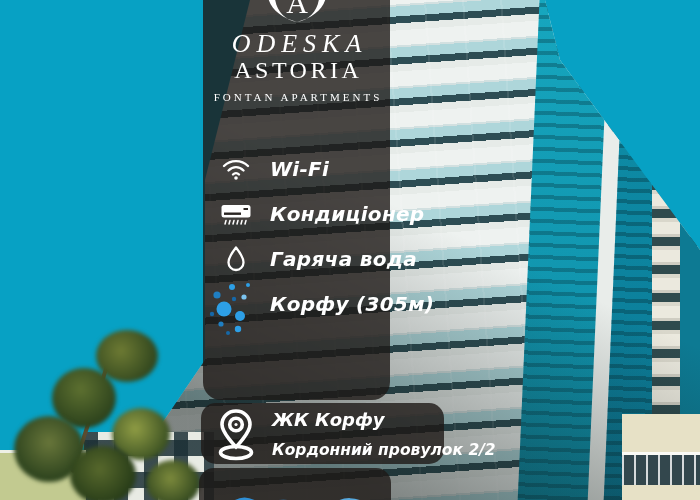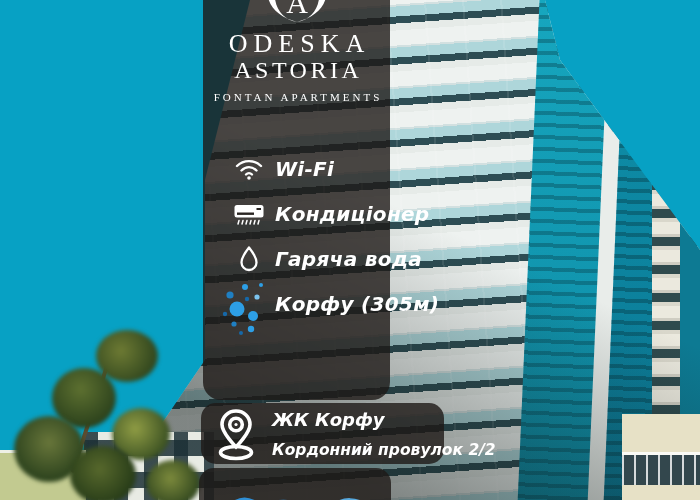--- a/index.html
+++ b/index.html
@@ -57,30 +57,30 @@
   
   .panel{position:absolute;background:rgba(30,25,22,.80);color:#fff;}
   .brand-panel{left:203px;top:0;width:187px;height:400px;border-radius:0 0 18px 18px;}
   .address-card{left:201px;top:403px;width:243px;height:61px;border-radius:15px;
                 display:flex;align-items:center;}
   .waves-card{left:199px;top:468px;width:192px;height:40px;border-radius:15px 15px 0 0;}
 
   .emblem{position:absolute;left:50%;top:-12px;transform:translateX(-50%);}
   .t1{position:absolute;left:0;top:29px;width:100%;text-align:center;
       font-family:"Liberation Serif",serif;font-size:26px;letter-spacing:6px;
-      text-indent:6px;white-space:nowrap;}
+      text-indent:6px;white-space:nowrap;font-style:italic;}
   .t2{position:absolute;left:0;top:57px;width:100%;text-align:center;
       font-family:"Liberation Serif",serif;font-size:24px;letter-spacing:3.5px;
       text-indent:3.5px;white-space:nowrap;}
   .t3{position:absolute;left:0;top:91px;width:100%;text-align:center;
       font-family:"Liberation Serif",serif;font-size:11px;letter-spacing:3px;
       text-indent:3px;white-space:nowrap;}
 
   .amenities{position:absolute;left:0;top:146px;width:100%;}
-  .arow{display:grid;grid-template-columns:52px 1fr;align-items:center;height:45px;padding-left:20px;}
+  .arow{display:grid;grid-template-columns:52px 1fr;align-items:center;height:45px;padding-left:7px;gap:8px;}
   .aicon{display:flex;justify-content:center;align-items:center;}
   .alabel{font-style:italic;font-weight:700;font-size:20px;letter-spacing:.3px;
           font-family:"DejaVu Sans",sans-serif;white-space:nowrap;}
   .bubwrap{overflow:visible;height:45px;position:relative;}
   .bubwrap svg{position:absolute;left:-2px;top:-6px;}
 
   .pinwrap{margin-left:12px;flex:0 0 auto;display:flex;align-items:center;}
   .addrtext{margin-left:13px;display:flex;flex-direction:column;gap:11px;}
   .addr1{font-style:italic;font-weight:700;font-size:18px;font-family:"DejaVu Sans",sans-serif;white-space:nowrap;}
   .addr2{font-style:italic;font-weight:700;font-size:15.5px;font-family:"DejaVu Sans",sans-serif;white-space:nowrap;}

